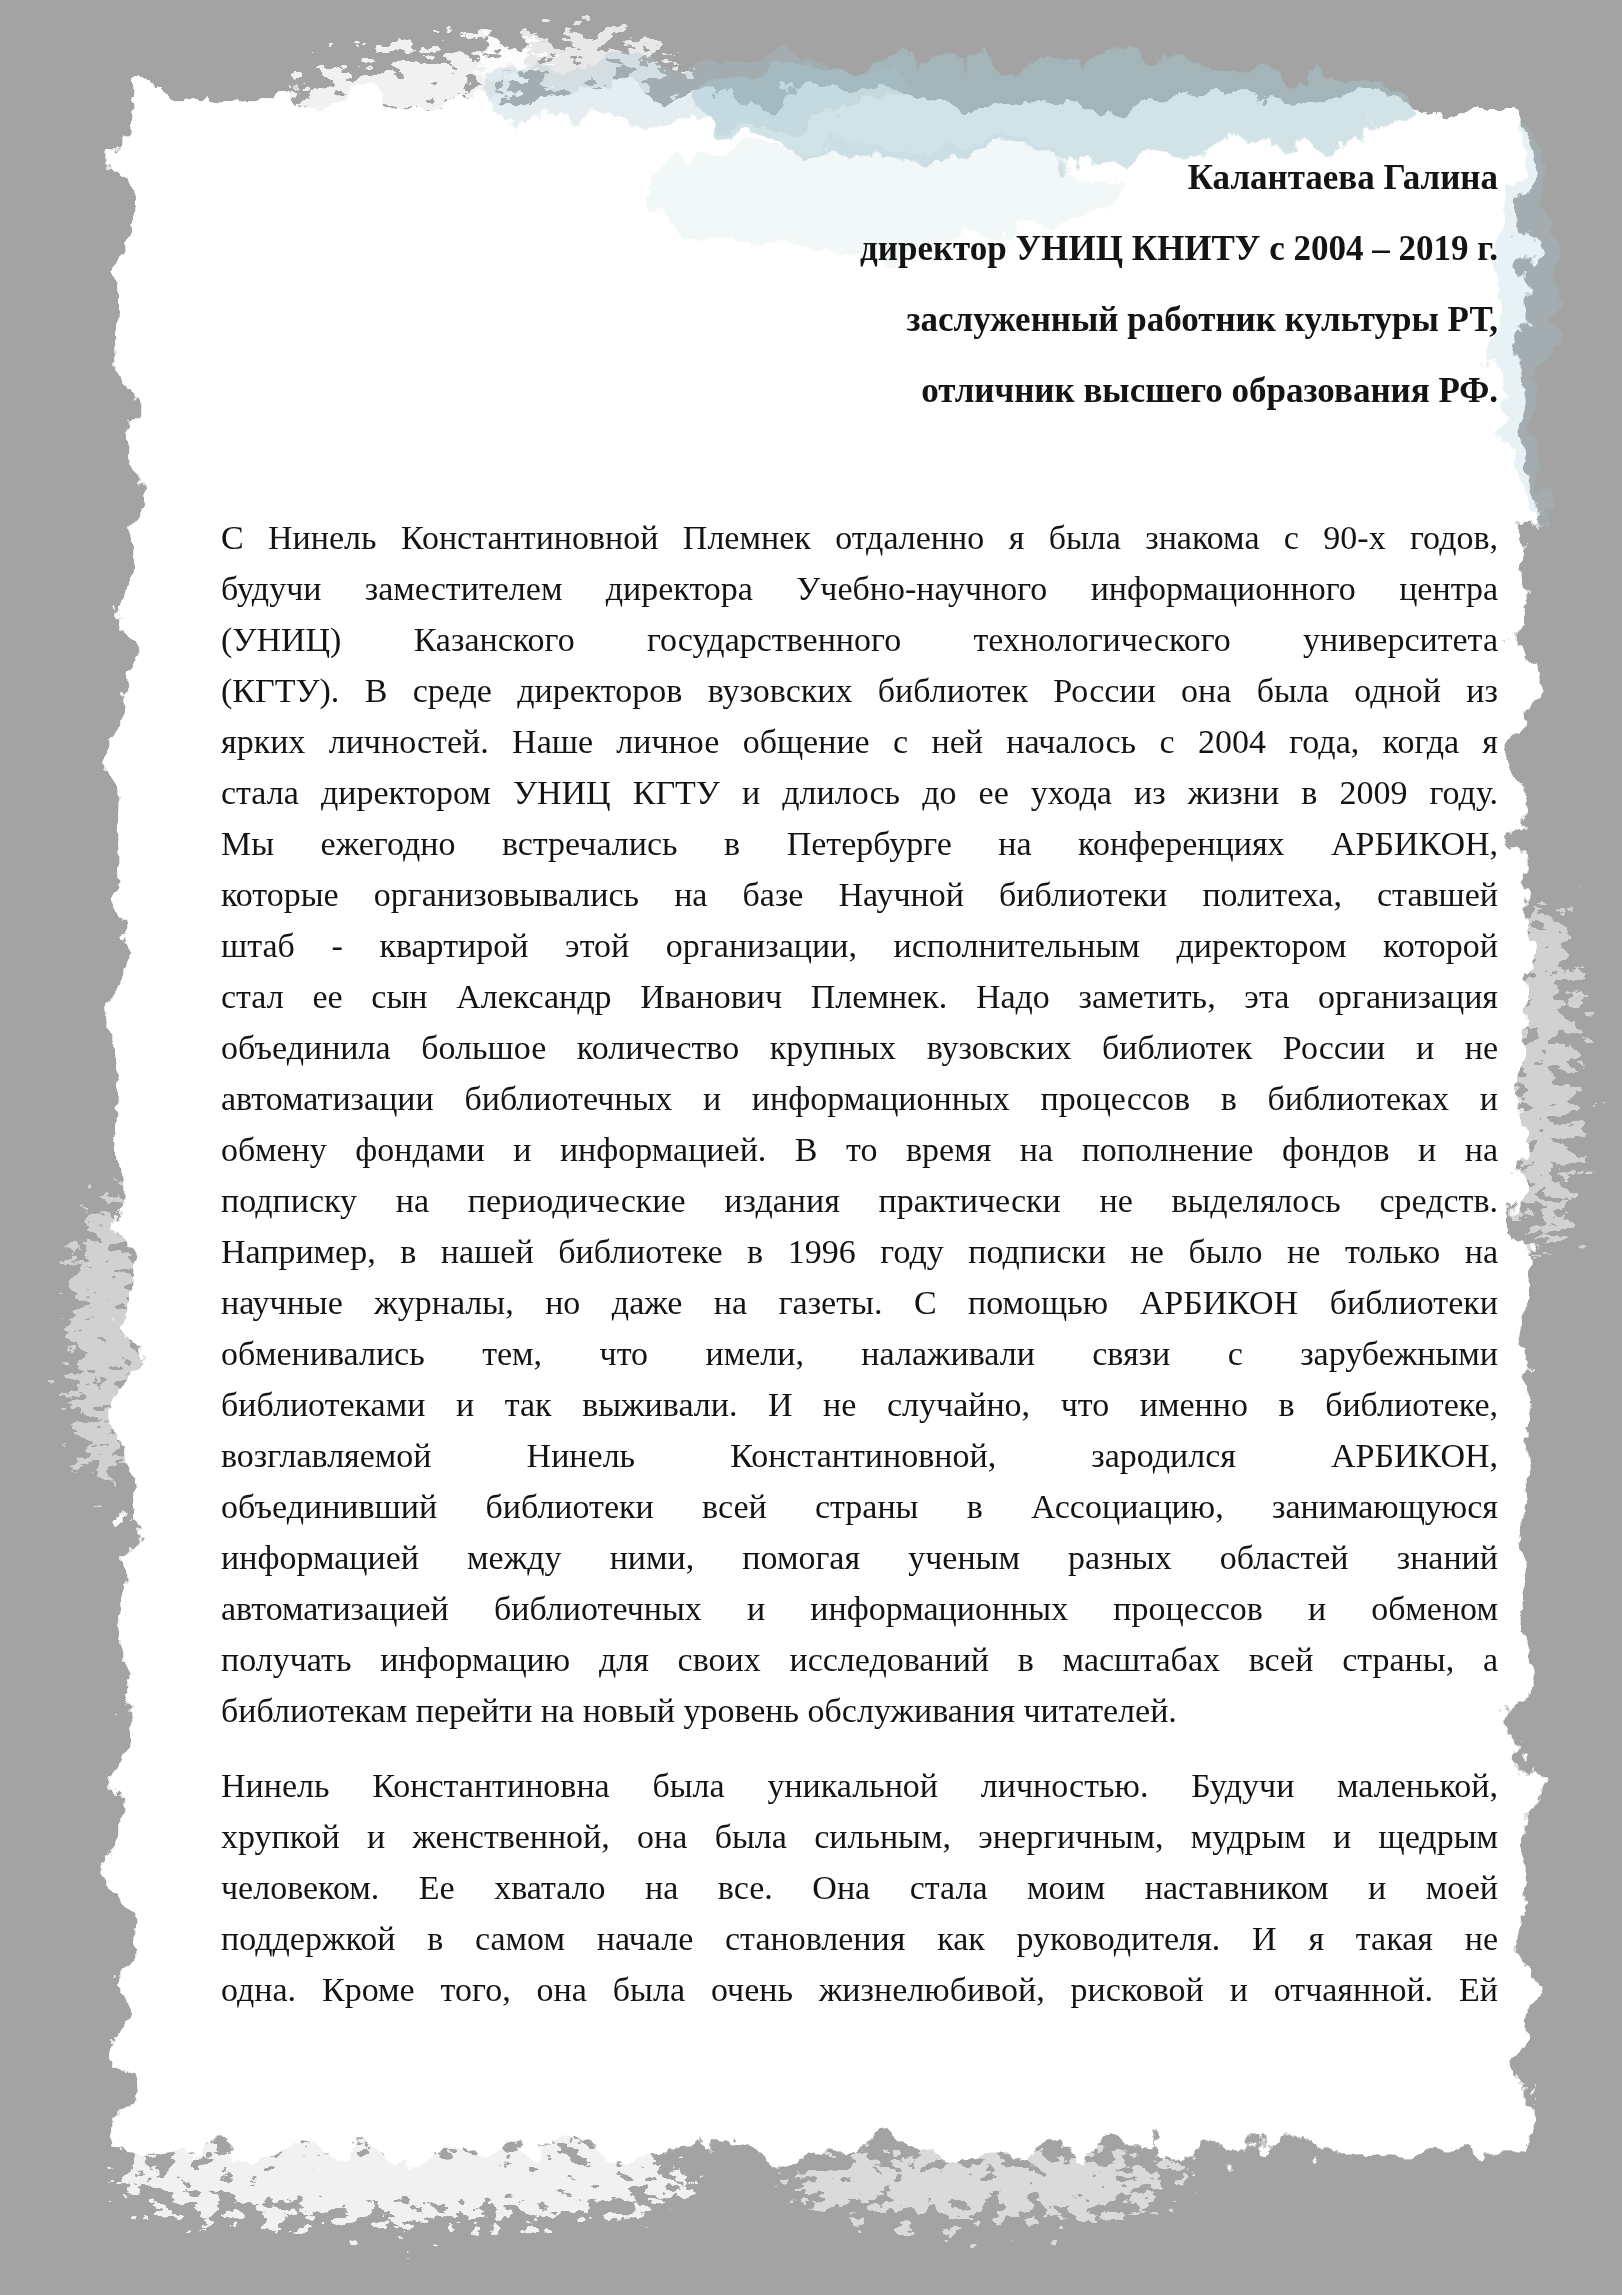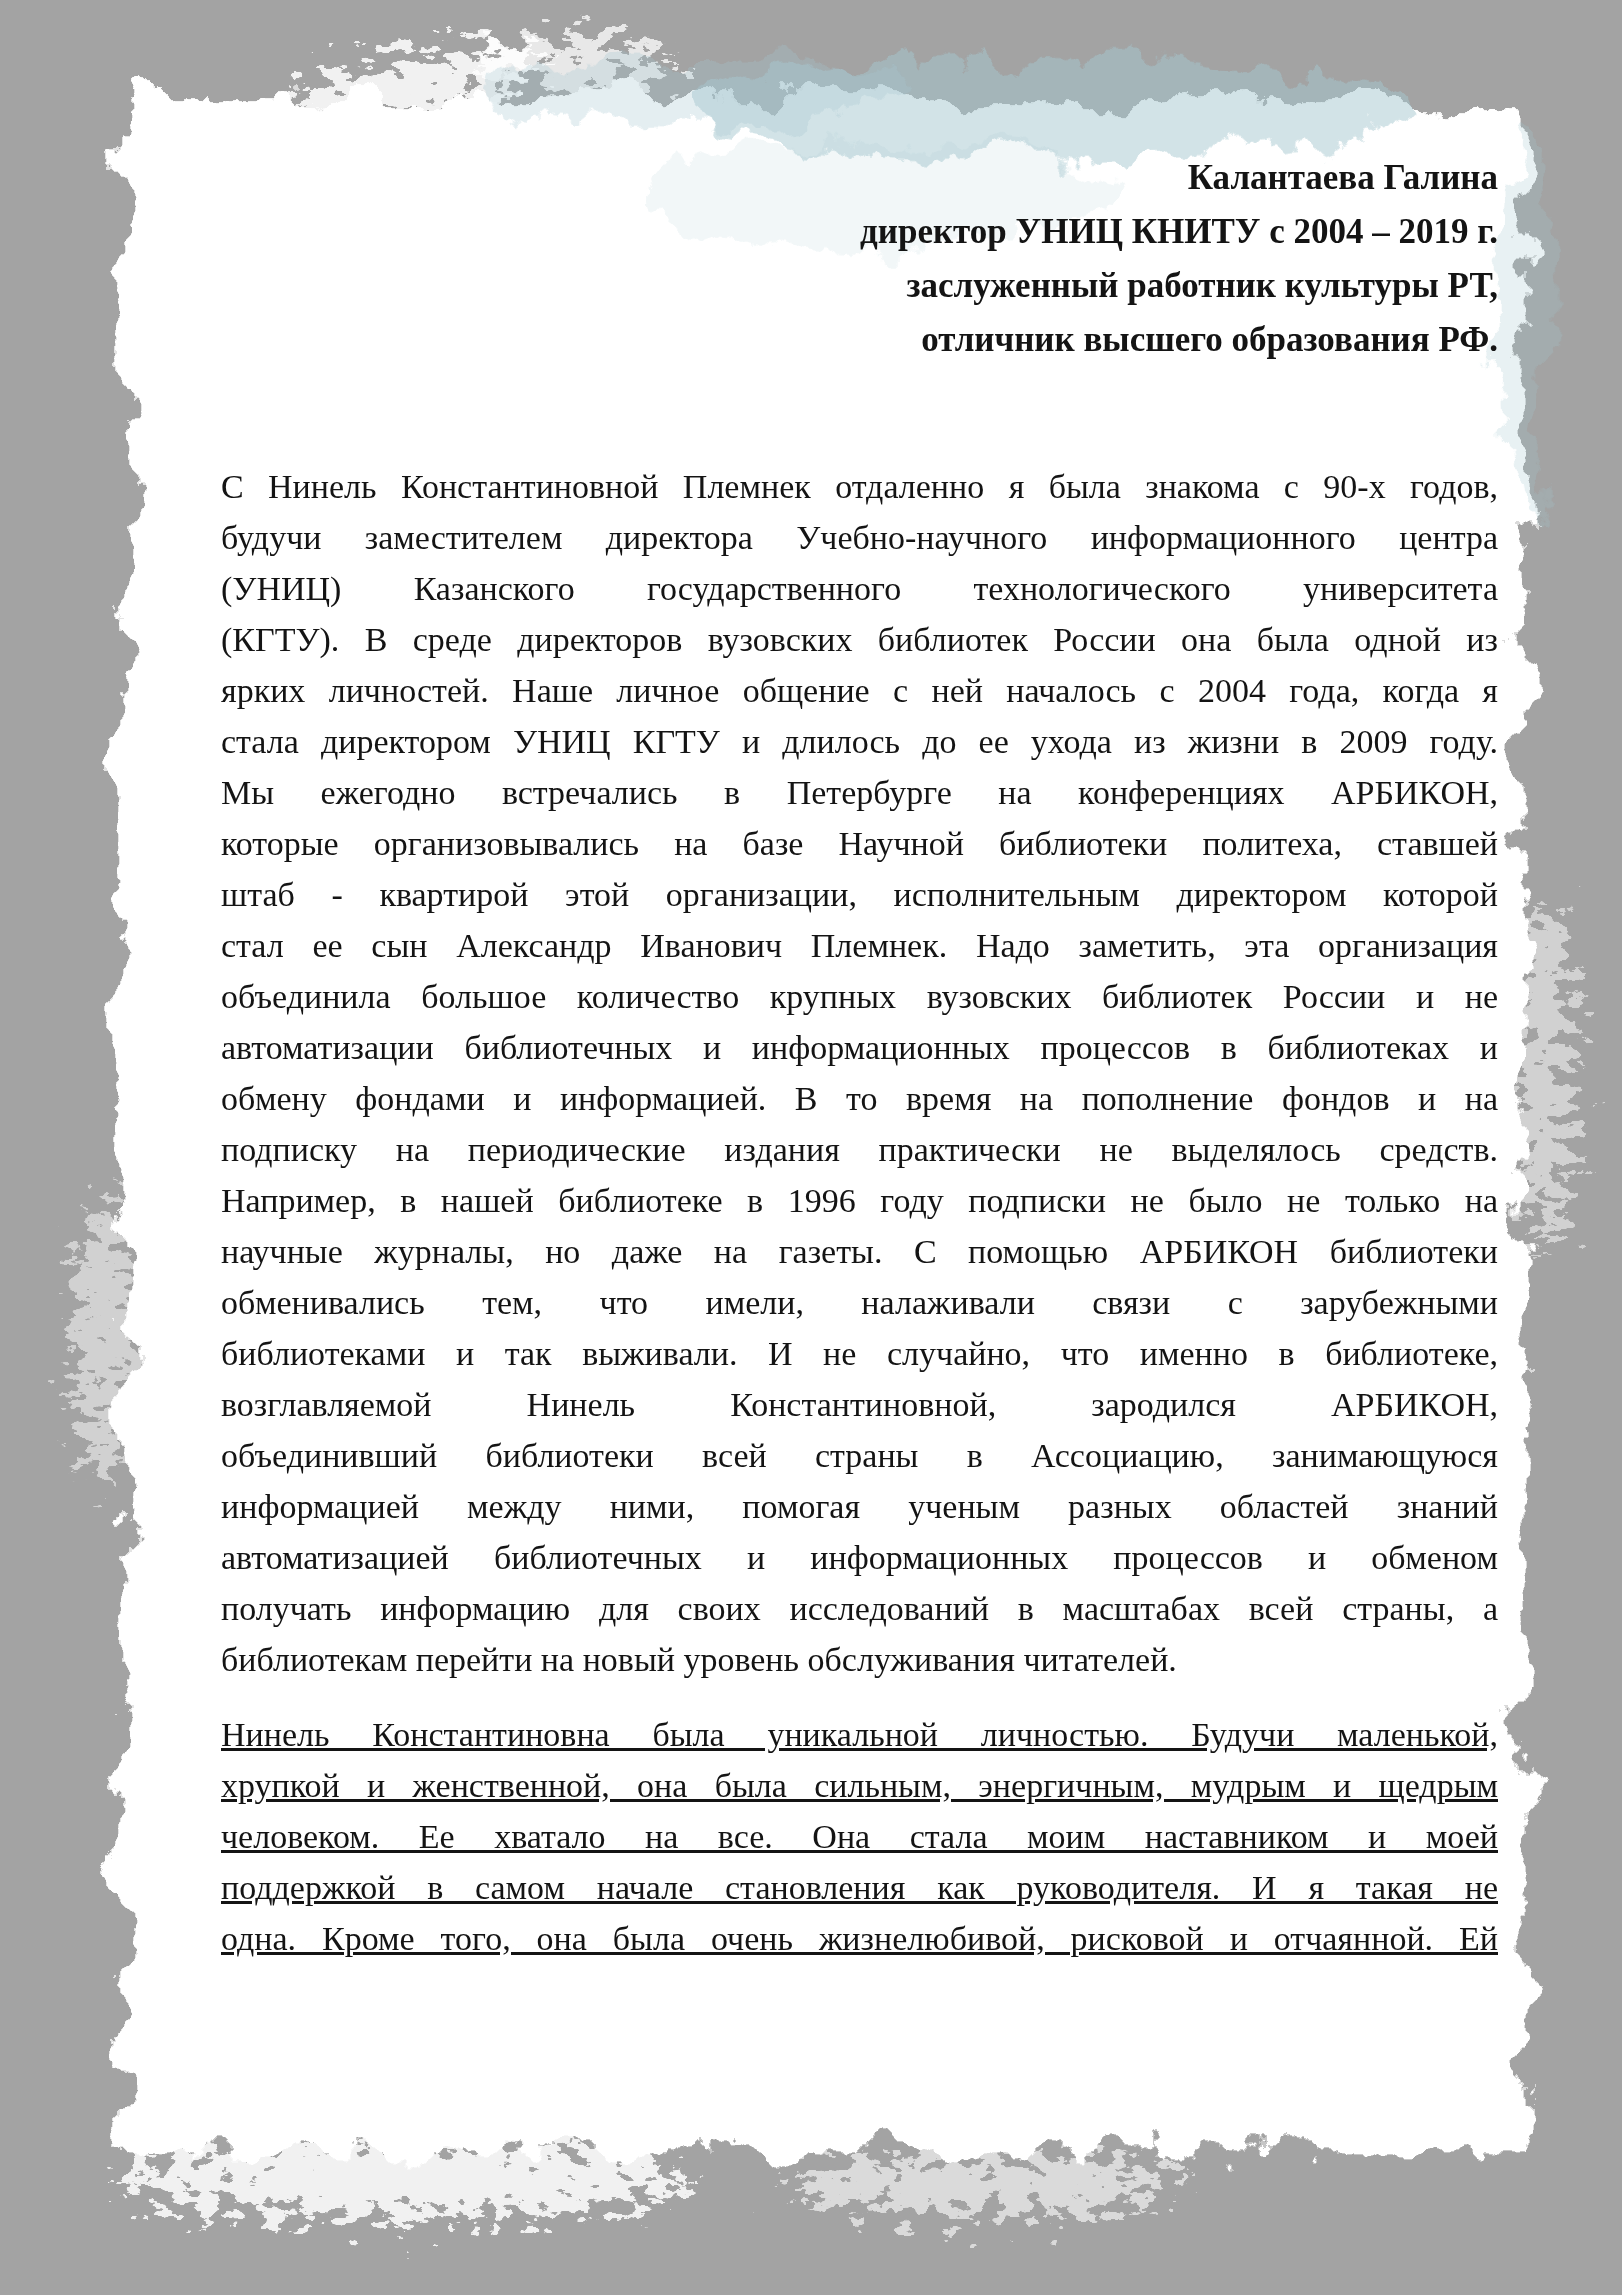--- a/index.html
+++ b/index.html
@@ -30,34 +30,34 @@
     font-weight: bold;
     font-size: 35px;
   }
   .hname .ln,
   .htitles .ln {
     line-height: 54px;
     text-align: right;
     text-align-last: right;
     white-space: nowrap;
   }
-  .htitles .ln { }
+  .htitles .ln { margin-top: 17px; }
   
   #body-block {
     margin-top: 94px;
     font-size: 34px;
   }
   .para .ln {
     line-height: 51px;
     text-align: justify;
     text-align-last: justify;
   }
   .para .ln.last { text-align-last: left; }
   .para[data-justify-last="true"] .ln.last { text-align-last: justify; }
-  .para + .para { margin-top: 24px; text-decoration: underline; }
+  .para + .para { margin-top: 24px; }
 </style>
 </head>
 <body>
 
 <div id="page">
 
   <svg id="paper-bg" width="1623" height="2295" viewBox="0 0 2480 3508">
     <defs>
       <filter id="rough" x="-15%" y="-15%" width="130%" height="130%">
         <feTurbulence type="fractalNoise" baseFrequency="0.012 0.010" numOctaves="5" seed="8" result="n"></feTurbulence>

